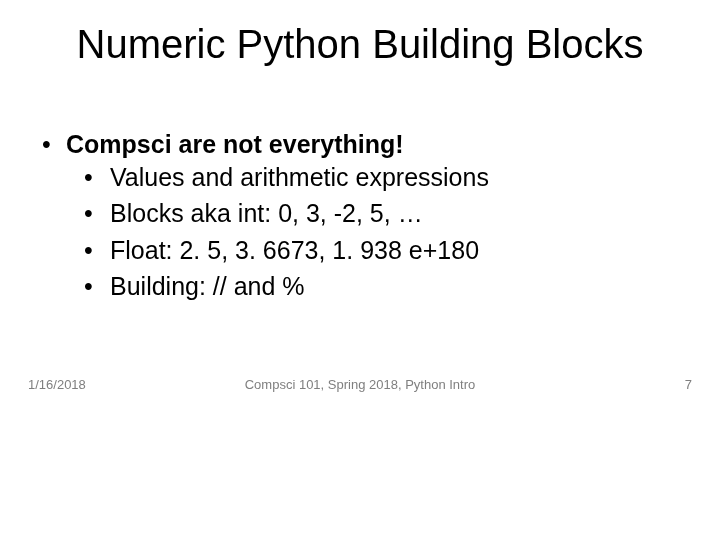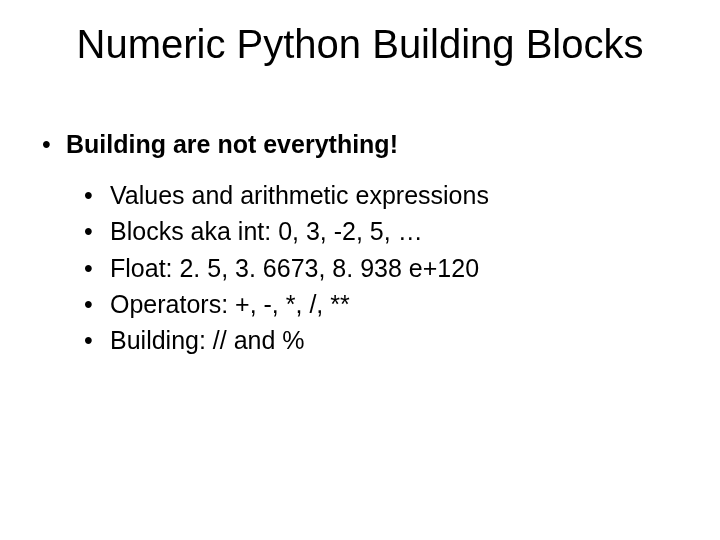--- a/index.html
+++ b/index.html
@@ -51,21 +51,21 @@
     content: "•";
     position: absolute;
     left: 2px;
     top: 0;
     font-weight: 400;
     font-size: 25px;
   }
   ul.level2 {
     list-style: none;
     padding: 0;
-    margin: 18px 0 0 0;
+    margin: 0 0 0 0;
   }
   ul.level2 > li {
     font-size: 25px;
     font-weight: 400;
     position: relative;
     padding-left: 44px;
     line-height: 1.45;
   }
   ul.level2 > li::before {
     content: "•";
@@ -100,26 +100,30 @@
 </head>
 <body>
 
 <div class="slide">
 
   <div class="title">Numeric Python Building Blocks</div>
 
   <div class="body">
     <ul class="level1">
       <li>
-        <span>Building are not everything!</span>
+        <span>Compsci are not everything!</span>
         <ul class="level2">
           <li>Values and arithmetic expressions</li>
           <li>Blocks aka int: 0, 3, -2, 5, …</li>
-          <li>Float: 2. 5, 3. 6673, 8. 938 e+120</li>
-          <li>Operators: +, -, *, /, **</li>
+          <li>Float: 2. 5, 3. 6673, 1. 938 e+180</li>
           <li>Building: // and %</li>
         </ul>
       </li>
     </ul>
   </div>
 
+  <div class="footer">
+    <span class="footer-left">1/16/2018</span>
+    <span class="footer-center">Compsci 101, Spring 2018, Python Intro</span>
+    <span class="footer-right">7</span>
+  </div>
 
 </div>
 
 </body></html>

